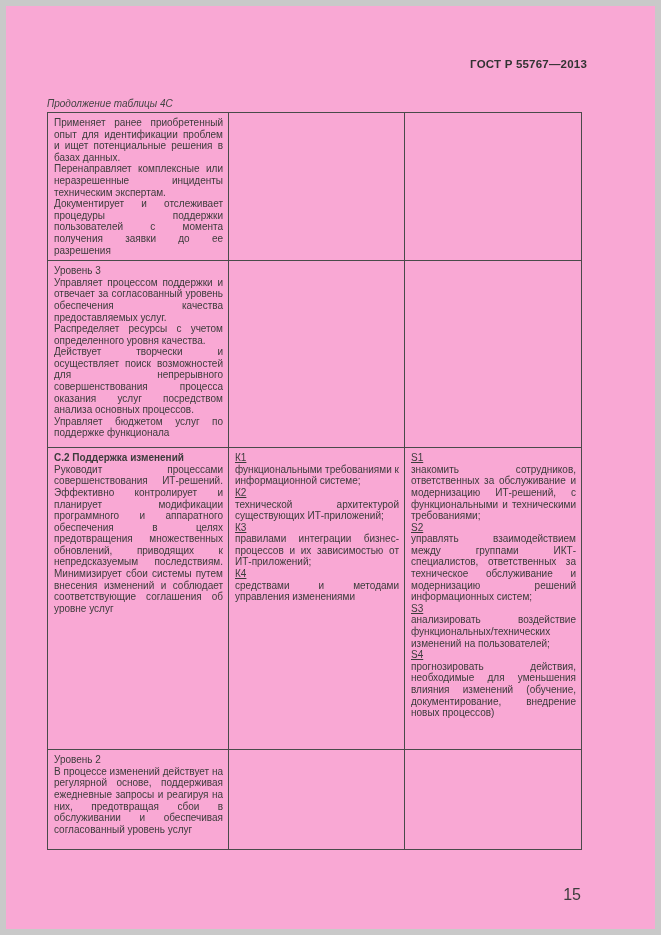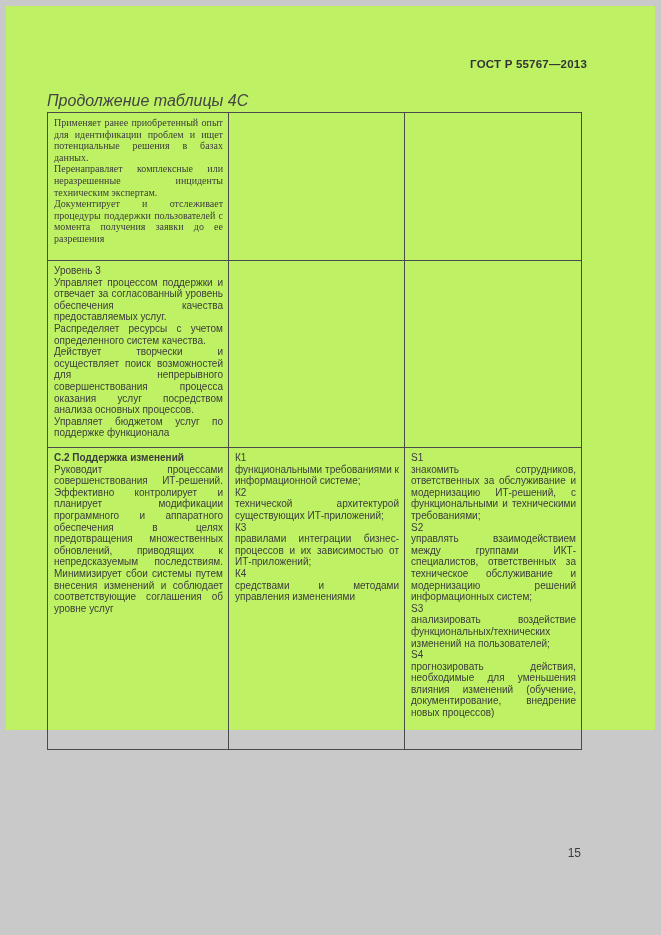--- a/index.html
+++ b/index.html
@@ -13,58 +13,58 @@
     width: 661px;
     height: 935px;
     background: #c9c9c9;
     overflow: hidden;
   }
   .page {
     position: absolute;
     left: 6px;
     top: 6px;
     width: 649px;
-    height: 724px;
-    background: #bef264;
+    height: 923px;
+    background: #f9a8d4;
     color: #3a3a3a;
   }
   .doc-header {
     position: absolute;
     top: 52px;
     right: 68px;
     font-size: 11.5px;
     font-weight: bold;
     color: #333;
     letter-spacing: 0.2px;
   }
   .table-caption {
     position: absolute;
-    top: 86px;
+    top: 92px;
     left: 41px;
     font-style: italic;
-    font-size: 16px;
+    font-size: 10px;
     color: #444;
   }
   table.comp-table {
     position: absolute;
     top: 106px;
     left: 41px;
     width: 534px;
     border-collapse: collapse;
     table-layout: fixed;
     font-size: 10px;
     line-height: 11.6px;
   }
   table.comp-table td {
     border: 1px solid #4a4a4a;
     vertical-align: top;
     padding: 4px 5px 4px 6px;
     color: #3c3c3c;
   }
-  tr.row-1 td { height: 139px; font-family: Liberation Serif, serif; }
+  tr.row-1 td { height: 139px; }
   tr.row-2 td { height: 178px; }
   tr.row-3 td { height: 14px; }
   tr.row-4 td { height: 293px; margin-top: 44px; }
   tr.row-5 td { height: 14px; }
   tr.row-6 td { height: 91px; }
   .comp-table p {
     margin: 0 0 0 0;
     padding: 0;
   }
   .just {
@@ -75,26 +75,27 @@
   }
   .note {
     font-style: italic;
   }
   .cell-title {
     font-weight: bold;
     margin-bottom: 1px;
   }
   .kv-label {
     margin-top: 0;
+    text-decoration: underline;
   }
   .page-number {
     position: absolute;
-    top: 840px;
+    top: 880px;
     right: 74px;
-    font-size: 12px;
+    font-size: 16px;
     color: #3c3c3c;
   }
 </style>
 </head>
 <body>
 
 <div class="viewport">
   <div class="page">
 
     <div class="doc-header">ГОСТ Р 55767—2013</div>
@@ -116,21 +117,21 @@
             <p class="just">Документирует и отслеживает процедуры поддержки пользователей с момента получения заявки до ее разрешения</p>
           </td>
           <td></td>
           <td></td>
         </tr>
 
         <tr class="row-2">
           <td>
             <p class="level-heading">Уровень 3</p>
             <p class="just">Управляет процессом поддержки и отвечает за согласованный уровень обеспечения качества предоставляемых услуг.</p>
-            <p class="just">Распределяет ресурсы с учетом определенного систем качества.</p>
+            <p class="just">Распределяет ресурсы с учетом определенного уровня качества.</p>
             <p class="just">Действует творчески и осуществляет поиск возможностей для непрерывного совершенствования процесса оказания услуг посредством анализа основных процессов.</p>
             <p class="just">Управляет бюджетом услуг по поддержке функционала</p>
           </td>
           <td></td>
           <td></td>
         </tr>
 
 
         <tr class="row-4">
           <td>
@@ -153,20 +154,28 @@
             <p class="kv-label">S2</p>
             <p class="just">управлять взаимодействием между группами ИКТ-специалистов, ответственных за техническое обслуживание и модернизацию решений информационных систем;</p>
             <p class="kv-label">S3</p>
             <p class="just">анализировать воздействие функциональных/технических изменений на пользователей;</p>
             <p class="kv-label">S4</p>
             <p class="just">прогнозировать действия, необходимые для уменьшения влияния изменений (обучение, документирование, внедрение новых процессов)</p>
           </td>
         </tr>
 
 
+        <tr class="row-6">
+          <td>
+            <p class="level-heading">Уровень 2</p>
+            <p class="just">В процессе изменений действует на регулярной основе, поддерживая ежедневные запросы и реагируя на них, предотвращая сбои в обслуживании и обеспечивая согласованный уровень услуг</p>
+          </td>
+          <td></td>
+          <td></td>
+        </tr>
 
       </tbody>
     </table>
 
     <div class="page-number">15</div>
 
   </div>
 </div>
 
 </body></html>

